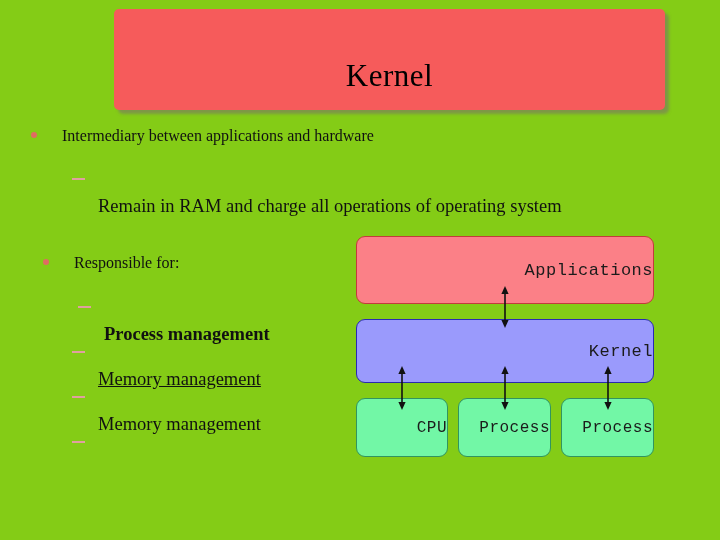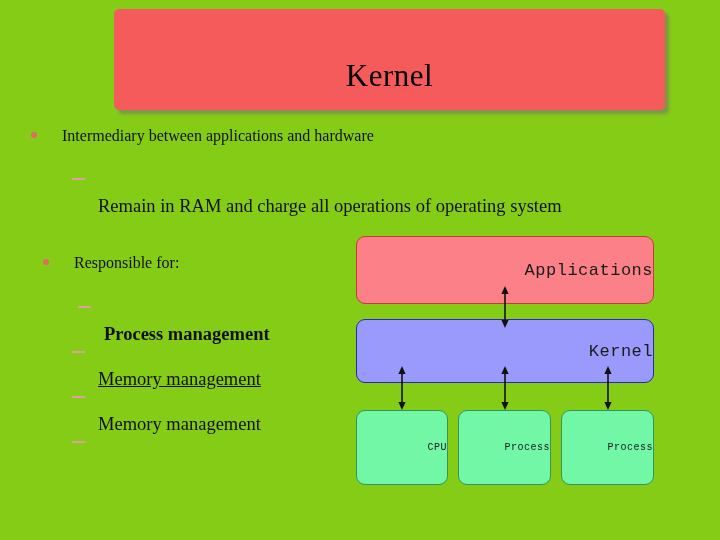--- a/index.html
+++ b/index.html
@@ -133,24 +133,24 @@
     border: 1.6px solid #c33b3b;
     font-size: 17px;
   }
   #box-kernel {
     left: 8px;   top: 89px;  width: 298px; height: 64px;
     background: #9a9afc;
     border: 1.6px solid #2a2ab0;
     font-size: 17px;
   }
   .greenbox {
-    top: 180px; height: 75px;
+    top: 168px; height: 59px;
     background: #72f7a6;
     border: 1.4px solid #31955f;
-    font-size: 10px;
+    font-size: 16px;
   }
   #box-cpu     { left: 8px;   width: 92px; }
   #box-memory  { left: 110px; width: 93px; }
   #box-devices { left: 213px; width: 93px; }
 
   .arrow {
     position: absolute;
     width: 12px;
   }
   #arrow-app-kernel { left: 151px; top: 56px;  height: 42px; }

